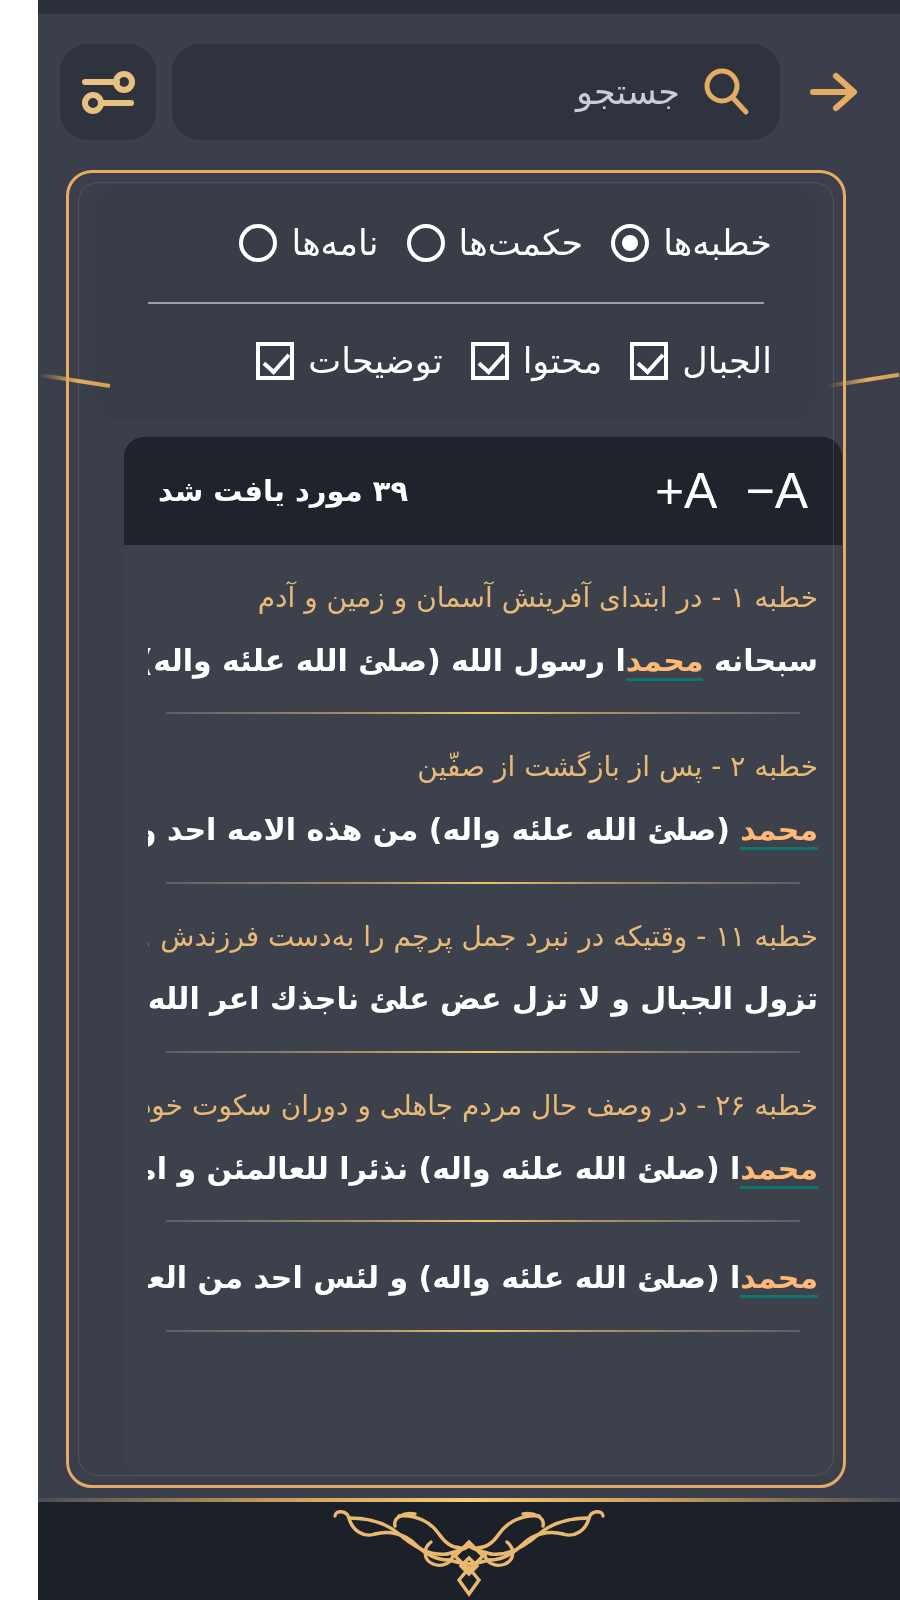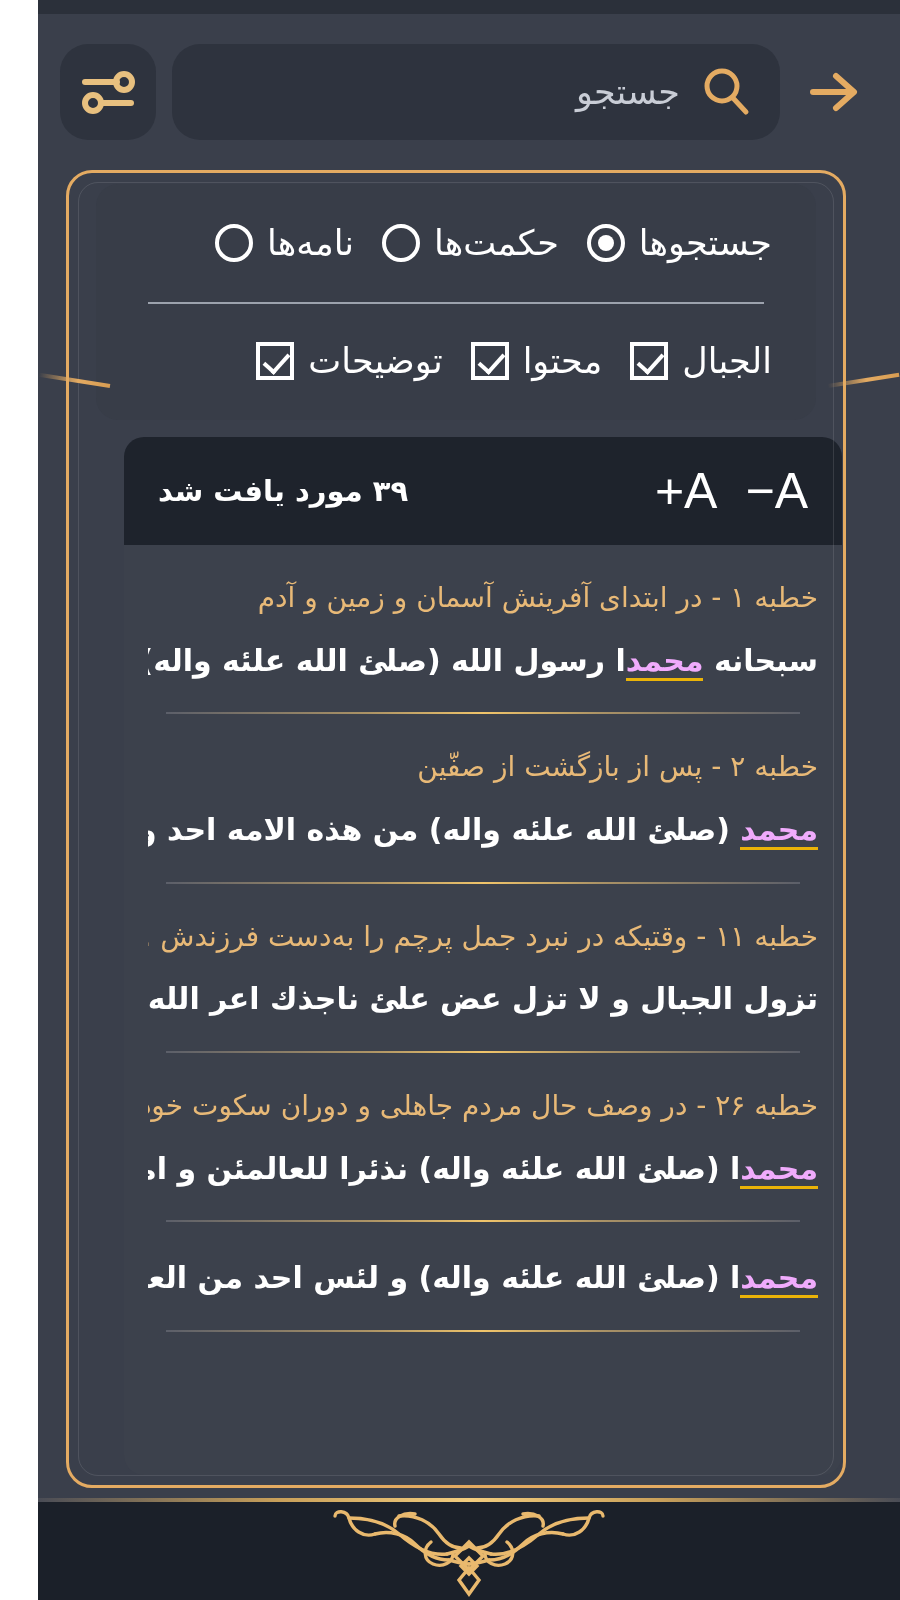--- a/index.html
+++ b/index.html
@@ -273,22 +273,22 @@
     color: #ffffff;
     font-size: 30px;
     font-weight: bold;
     line-height: 1.45;
     text-align: right;
     white-space: nowrap;
     overflow: hidden;
     direction: rtl;
   }
   .hl {
-    color: #f0abfc;
-    border-bottom: 3px solid #eab308;
+    color: #fdba74;
+    border-bottom: 3px solid #0f766e;
     text-align: right;
   }
 
   .sep {
     height: 2px;
     margin: 30px 18px 0 18px;
     background: linear-gradient(90deg,
       rgba(150,150,160,.35) 0%,
       rgba(210,175,110,.75) 32%,
       #f0c46a 50%,
@@ -368,21 +368,21 @@
   <div class="frame">
     <div class="frame-inner-line"></div>
   </div>
   <div class="flare left"></div>
   <div class="flare right"></div>
 
   <div class="filter-card">
 
     <div class="opt-row">
       <div class="opt">
-        <span class="opt-label">جستجو‌ها</span>
+        <span class="opt-label">خطبه‌ها</span>
         <span class="radio checked"></span>
       </div>
       <div class="opt">
         <span class="opt-label">حکمت‌ها</span>
         <span class="radio"></span>
       </div>
       <div class="opt">
         <span class="opt-label">نامه‌ها</span>
         <span class="radio"></span>
       </div>

